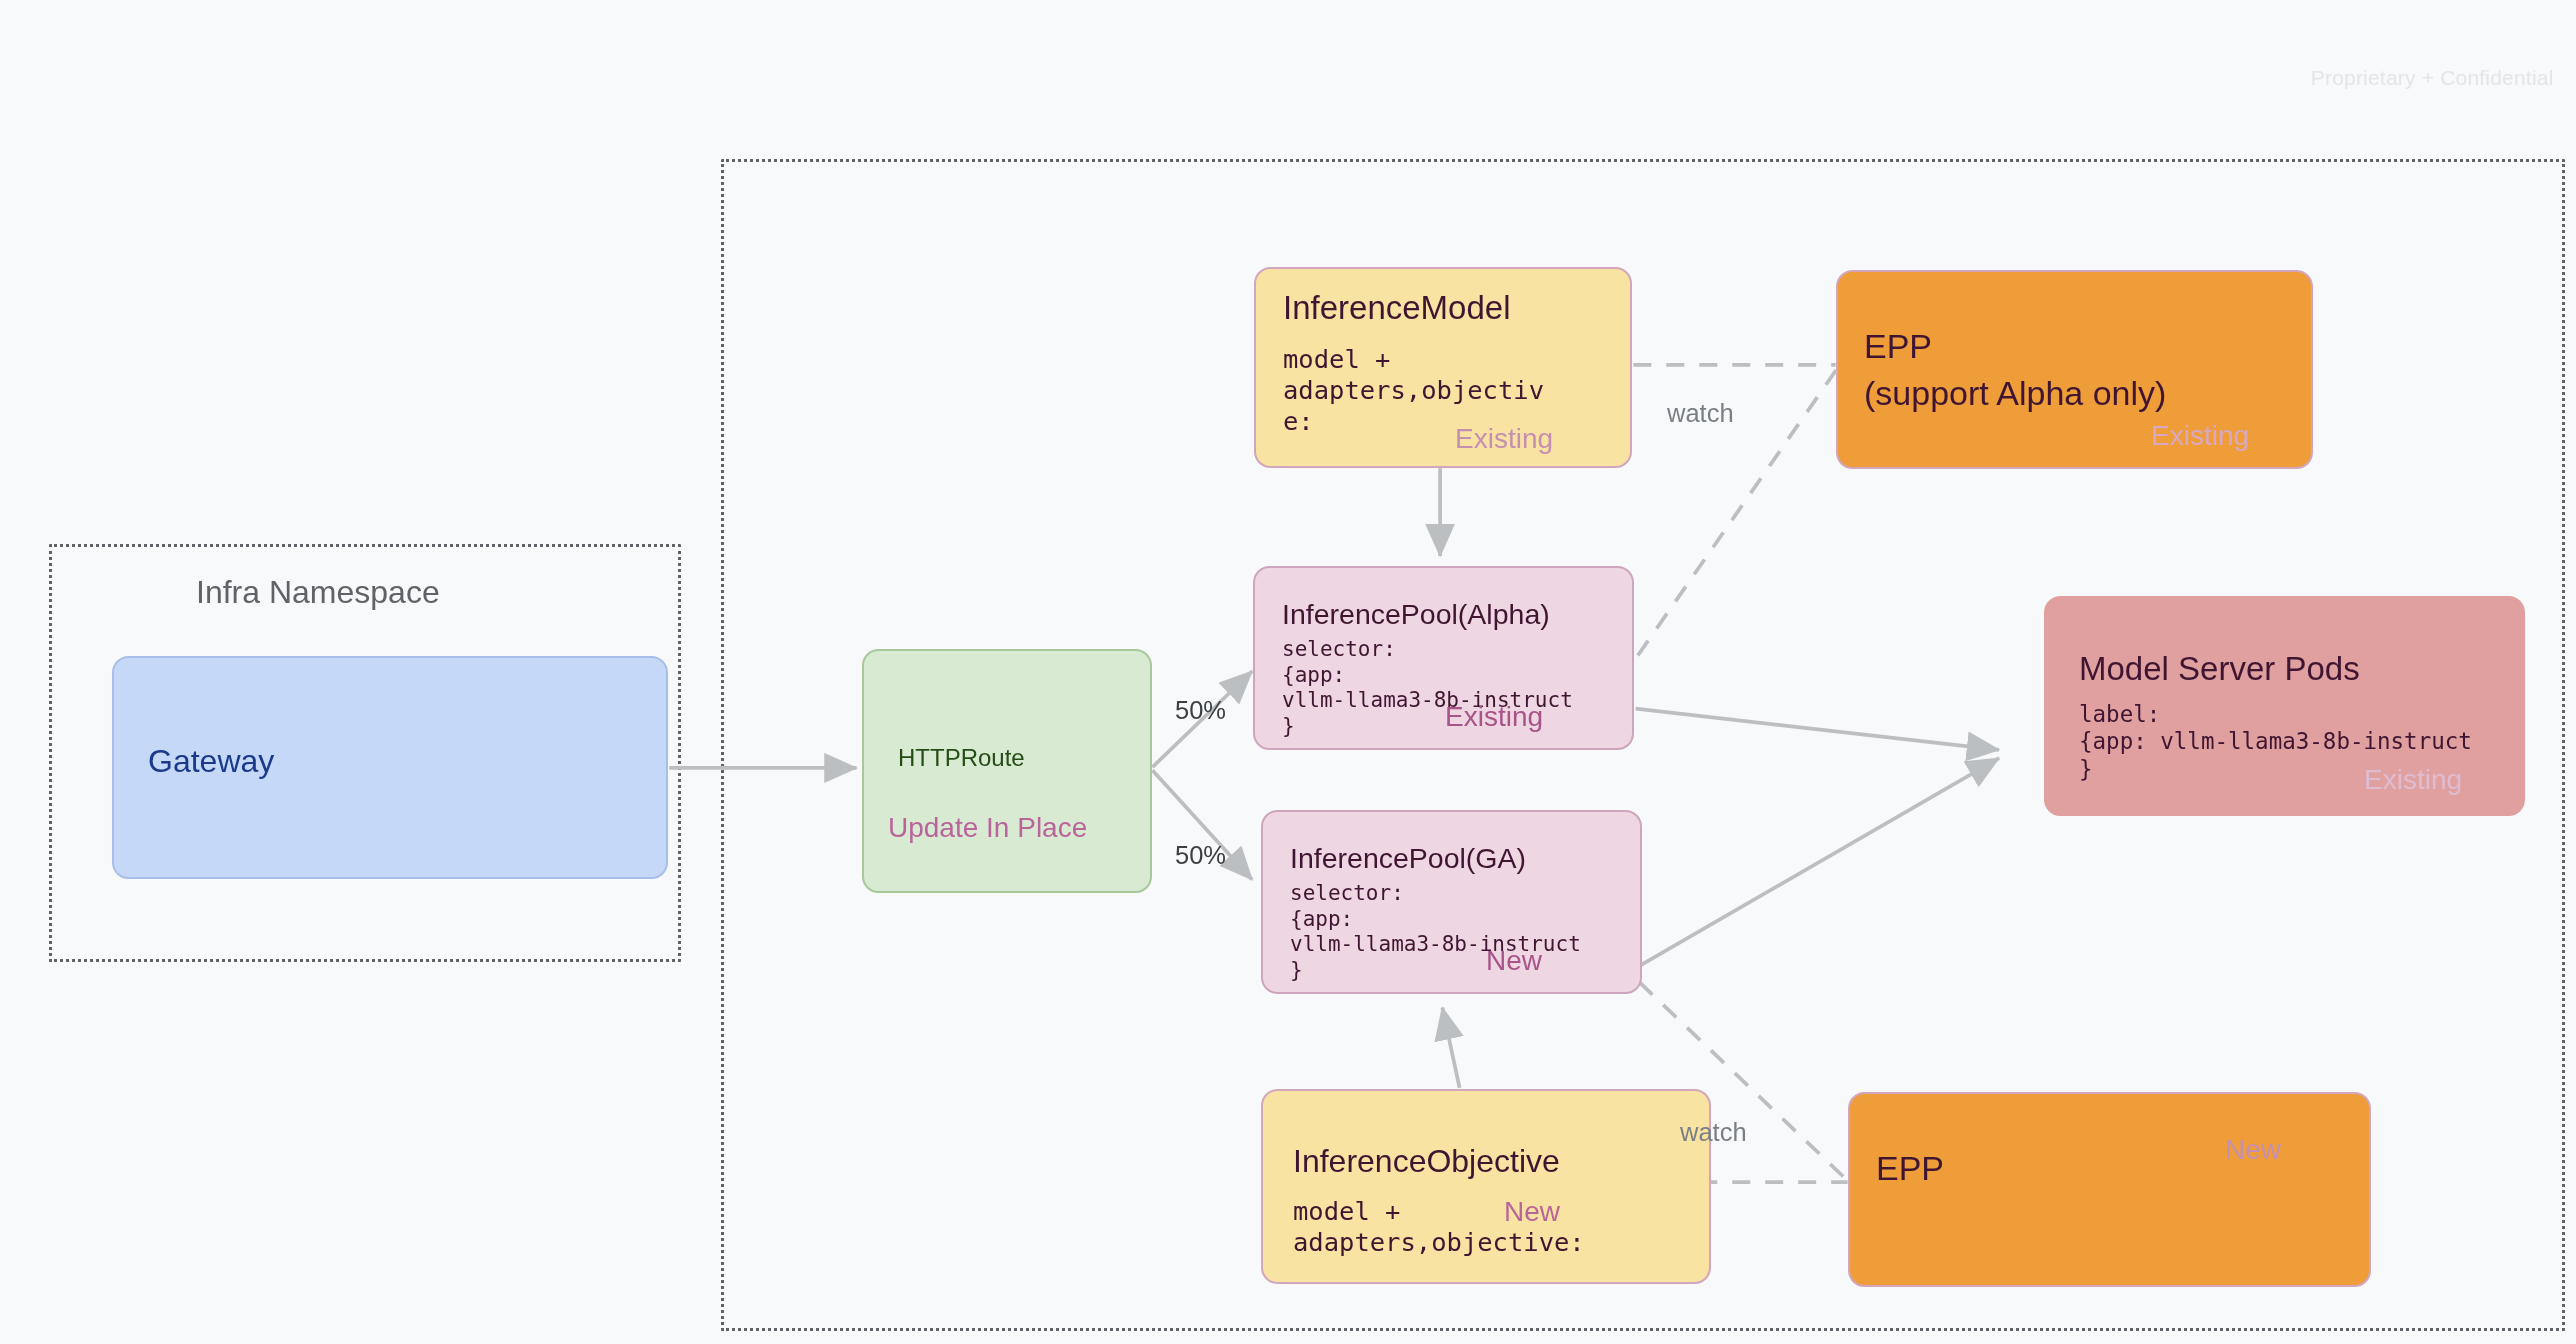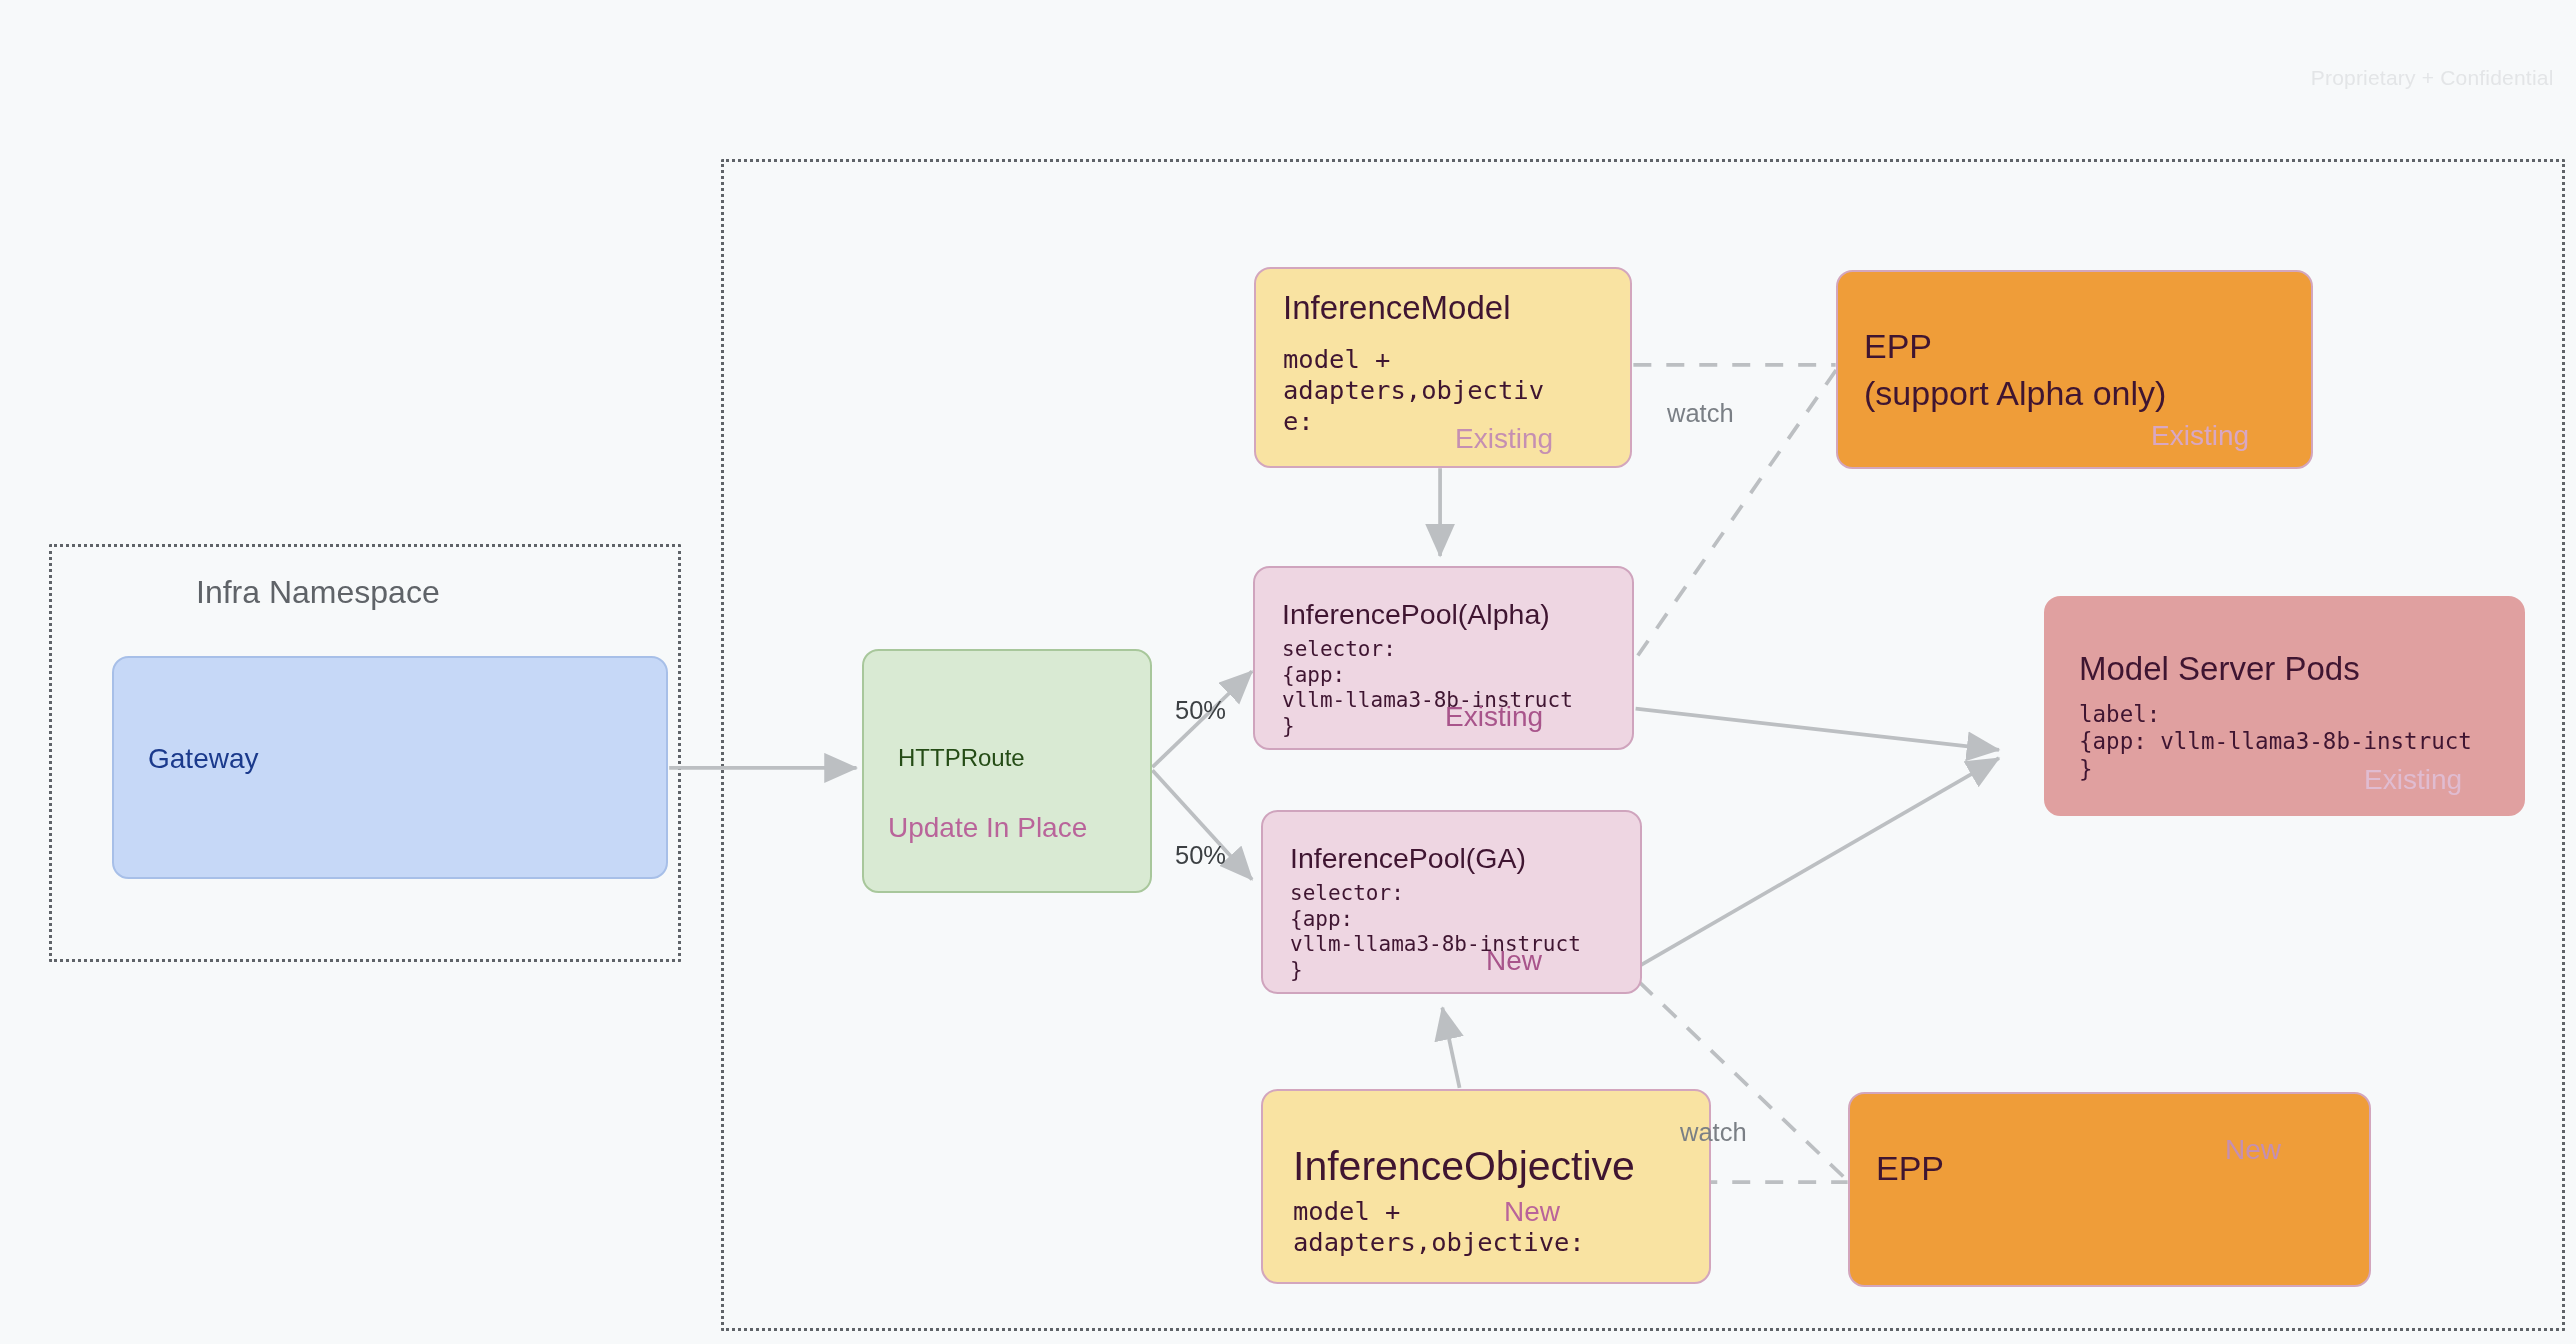--- a/index.html
+++ b/index.html
@@ -136,21 +136,21 @@
 
       <path d="M2186,875 L2452,492"></path>
 
       <path d="M2180,1578 L2466,1578"></path>
 
       <path d="M2188,1311 L2466,1576"></path>
     </g>
   </svg>
 
   <div class="node skin-gateway" style="left:112px; top:656px; width:556px; height:223px;">
-    <div class="title t-navy" style="left:34px; top:85px; font-size:28px;">Gateway</div>
+    <div class="title t-navy" style="left:34px; top:85px; font-size:32px;">Gateway</div>
   </div>
 
   <div class="node skin-httproute" style="left:862px; top:649px; width:290px; height:244px;">
     <div class="title t-green" style="left:34px; top:93px; font-size:24px;">HTTPRoute</div>
     <div class="badge badge-mauve" style="left:24px; top:161px; font-size:28px;">Update In Place</div>
   </div>
 
   <div class="node skin-yellow" style="left:1254px; top:267px; width:378px; height:201px;">
     <div class="title t-dark" style="left:27px; top:19.5px; font-size:33px;">InferenceModel</div>
     <div class="code t-dark" style="left:27px; top:75px; font-size:25.5px;">model +
@@ -185,21 +185,21 @@
   <div class="node skin-pink" style="left:1261px; top:810px; width:381px; height:184px;">
     <div class="title t-dark" style="left:27px; top:30px; font-size:28.5px;">InferencePool(GA)</div>
     <div class="code t-dark" style="left:27px; top:69px; font-size:21px;">selector:
 {app:
 vllm-llama3-8b-instruct
 }</div>
     <div class="badge badge-plum" style="left:223px; top:133px; font-size:28px;">New</div>
   </div>
 
   <div class="node skin-yellow" style="left:1261px; top:1089px; width:450px; height:195px;">
-    <div class="title t-dark" style="left:30px; top:52px; font-size:41px;">InferenceObjective</div>
+    <div class="title t-dark" style="left:30px; top:52px; font-size:32px;">InferenceObjective</div>
     <div class="code t-dark" style="left:30px; top:105px; font-size:25.5px;">model +
 adapters,objective:</div>
     <div class="badge badge-mauve" style="left:241px; top:105px; font-size:28px;">New</div>
   </div>
 
   <div class="node skin-orange" style="left:1848px; top:1092px; width:523px; height:195px;">
     <div class="title t-dark" style="left:26px; top:55px; font-size:34px;">EPP</div>
     <div class="badge badge-lmauve" style="left:375px; top:40px; font-size:28px;">New</div>
   </div>
 

